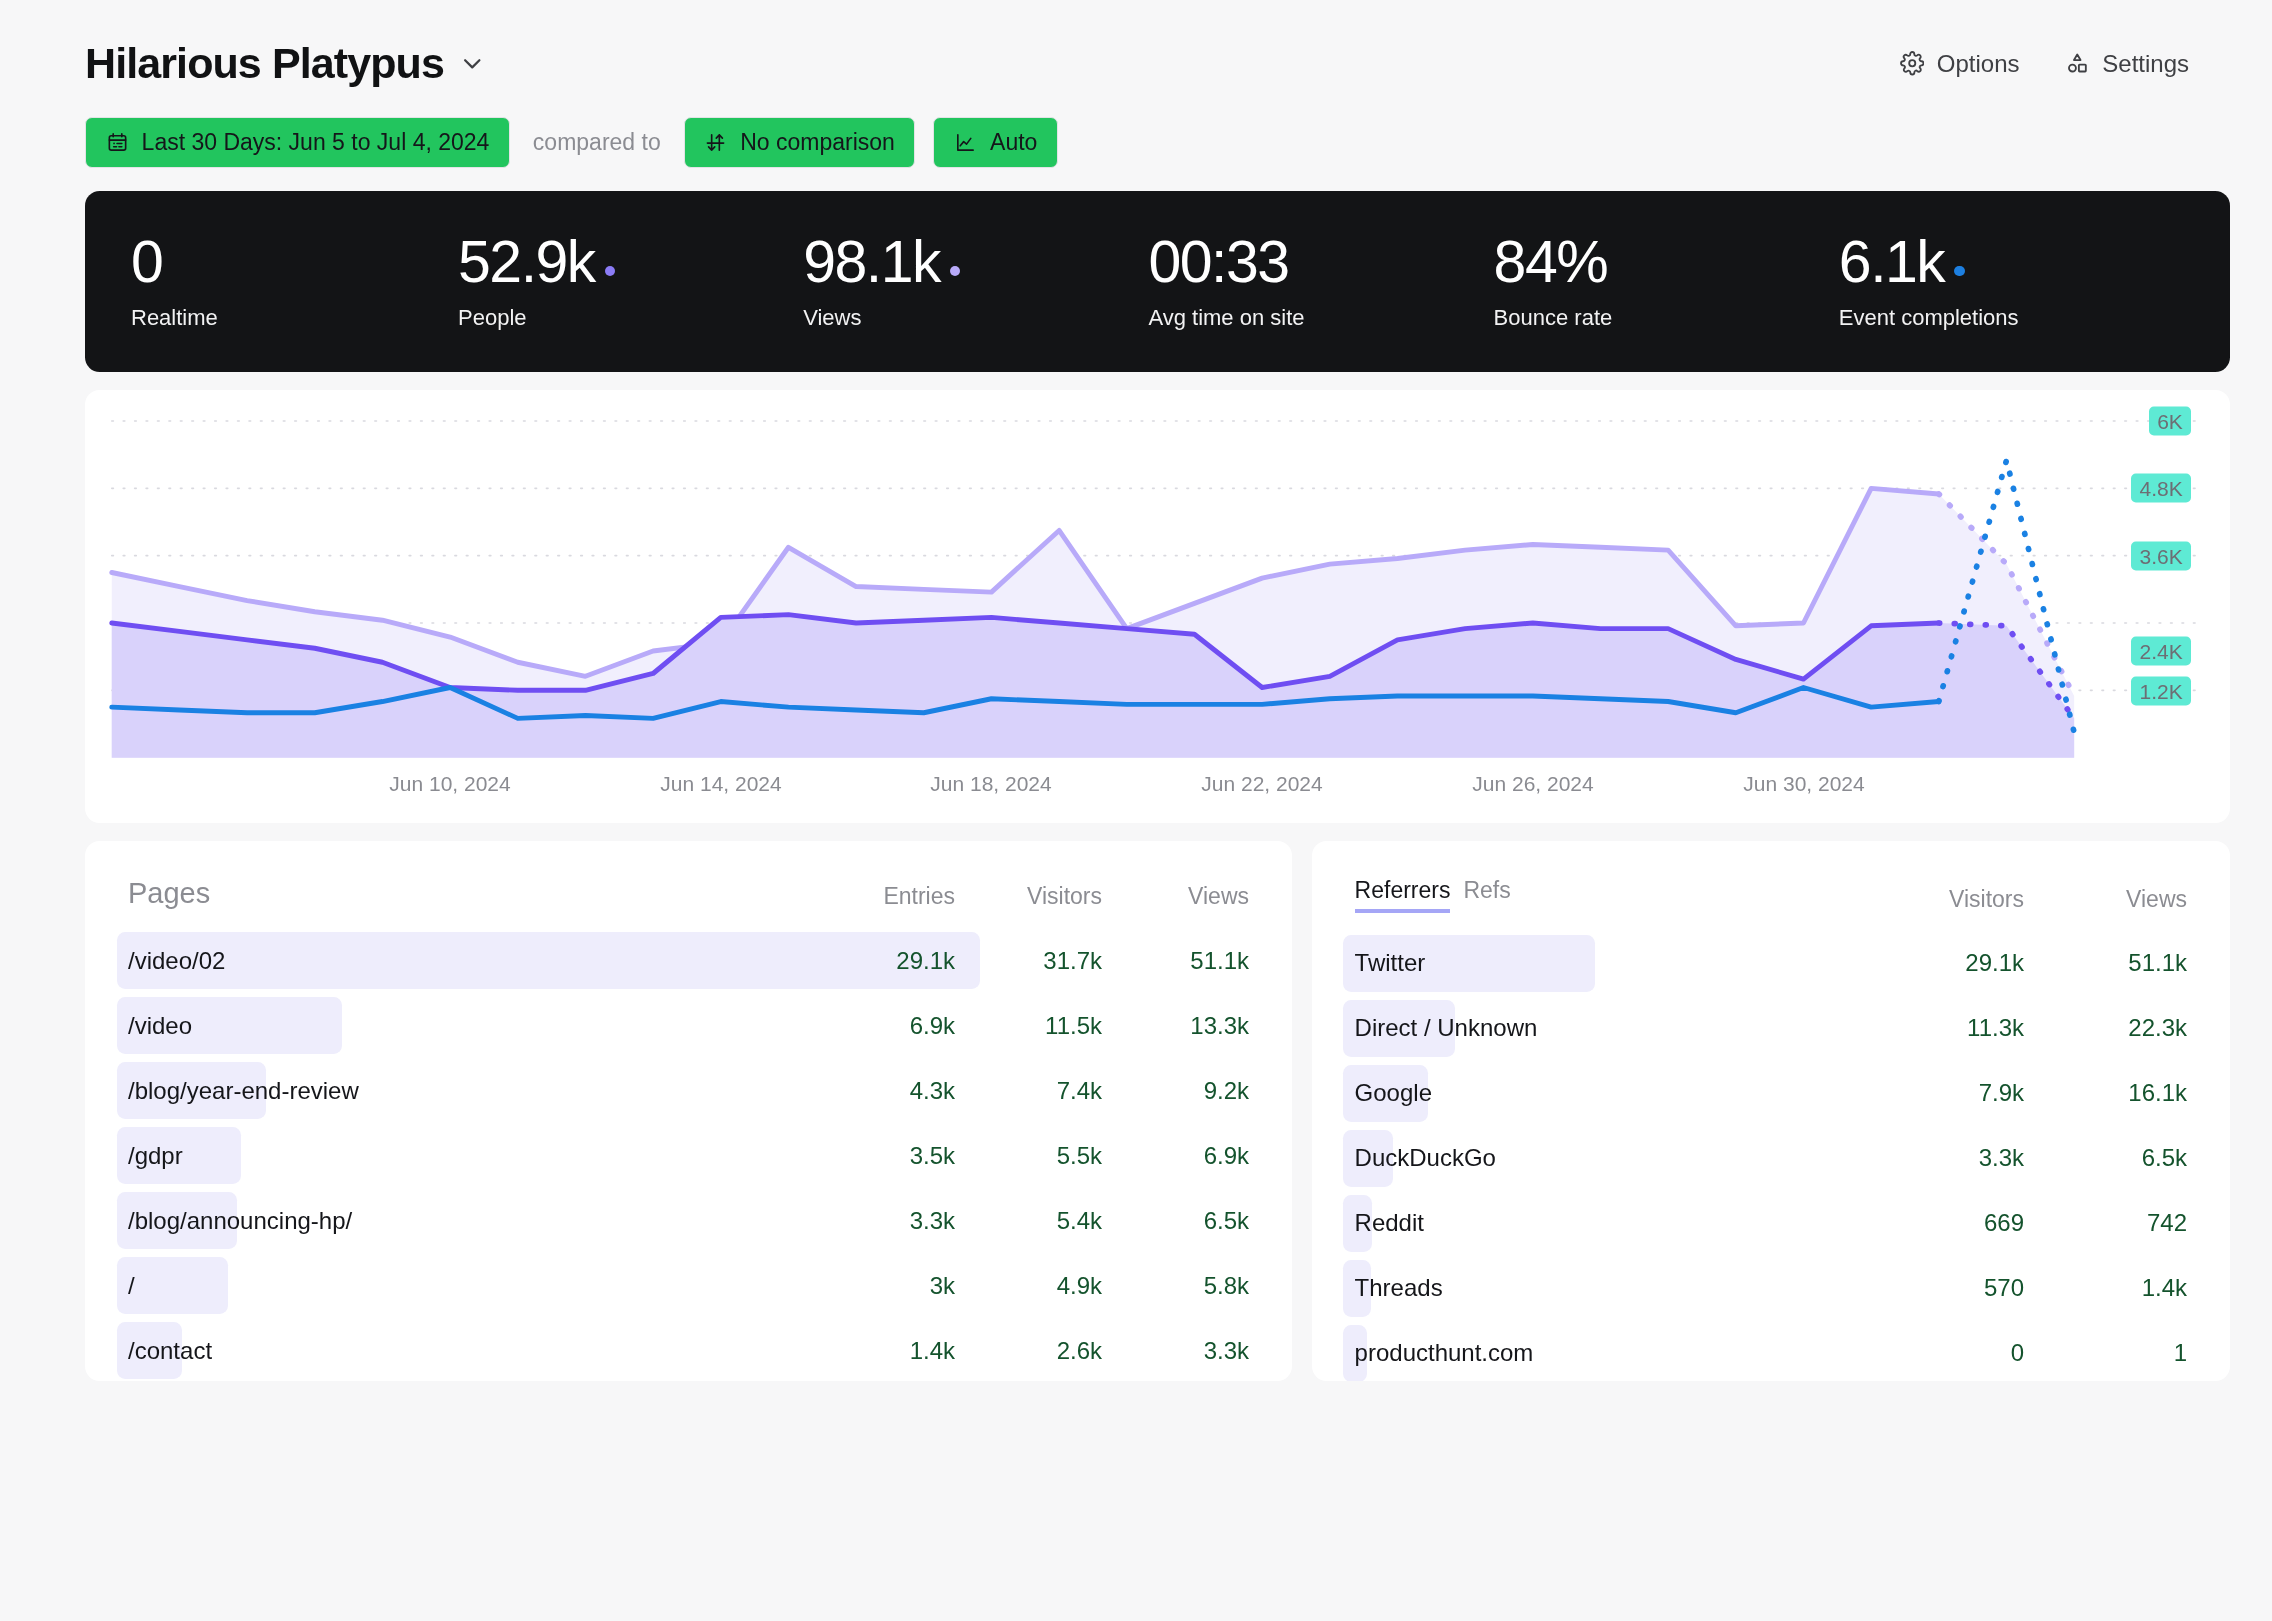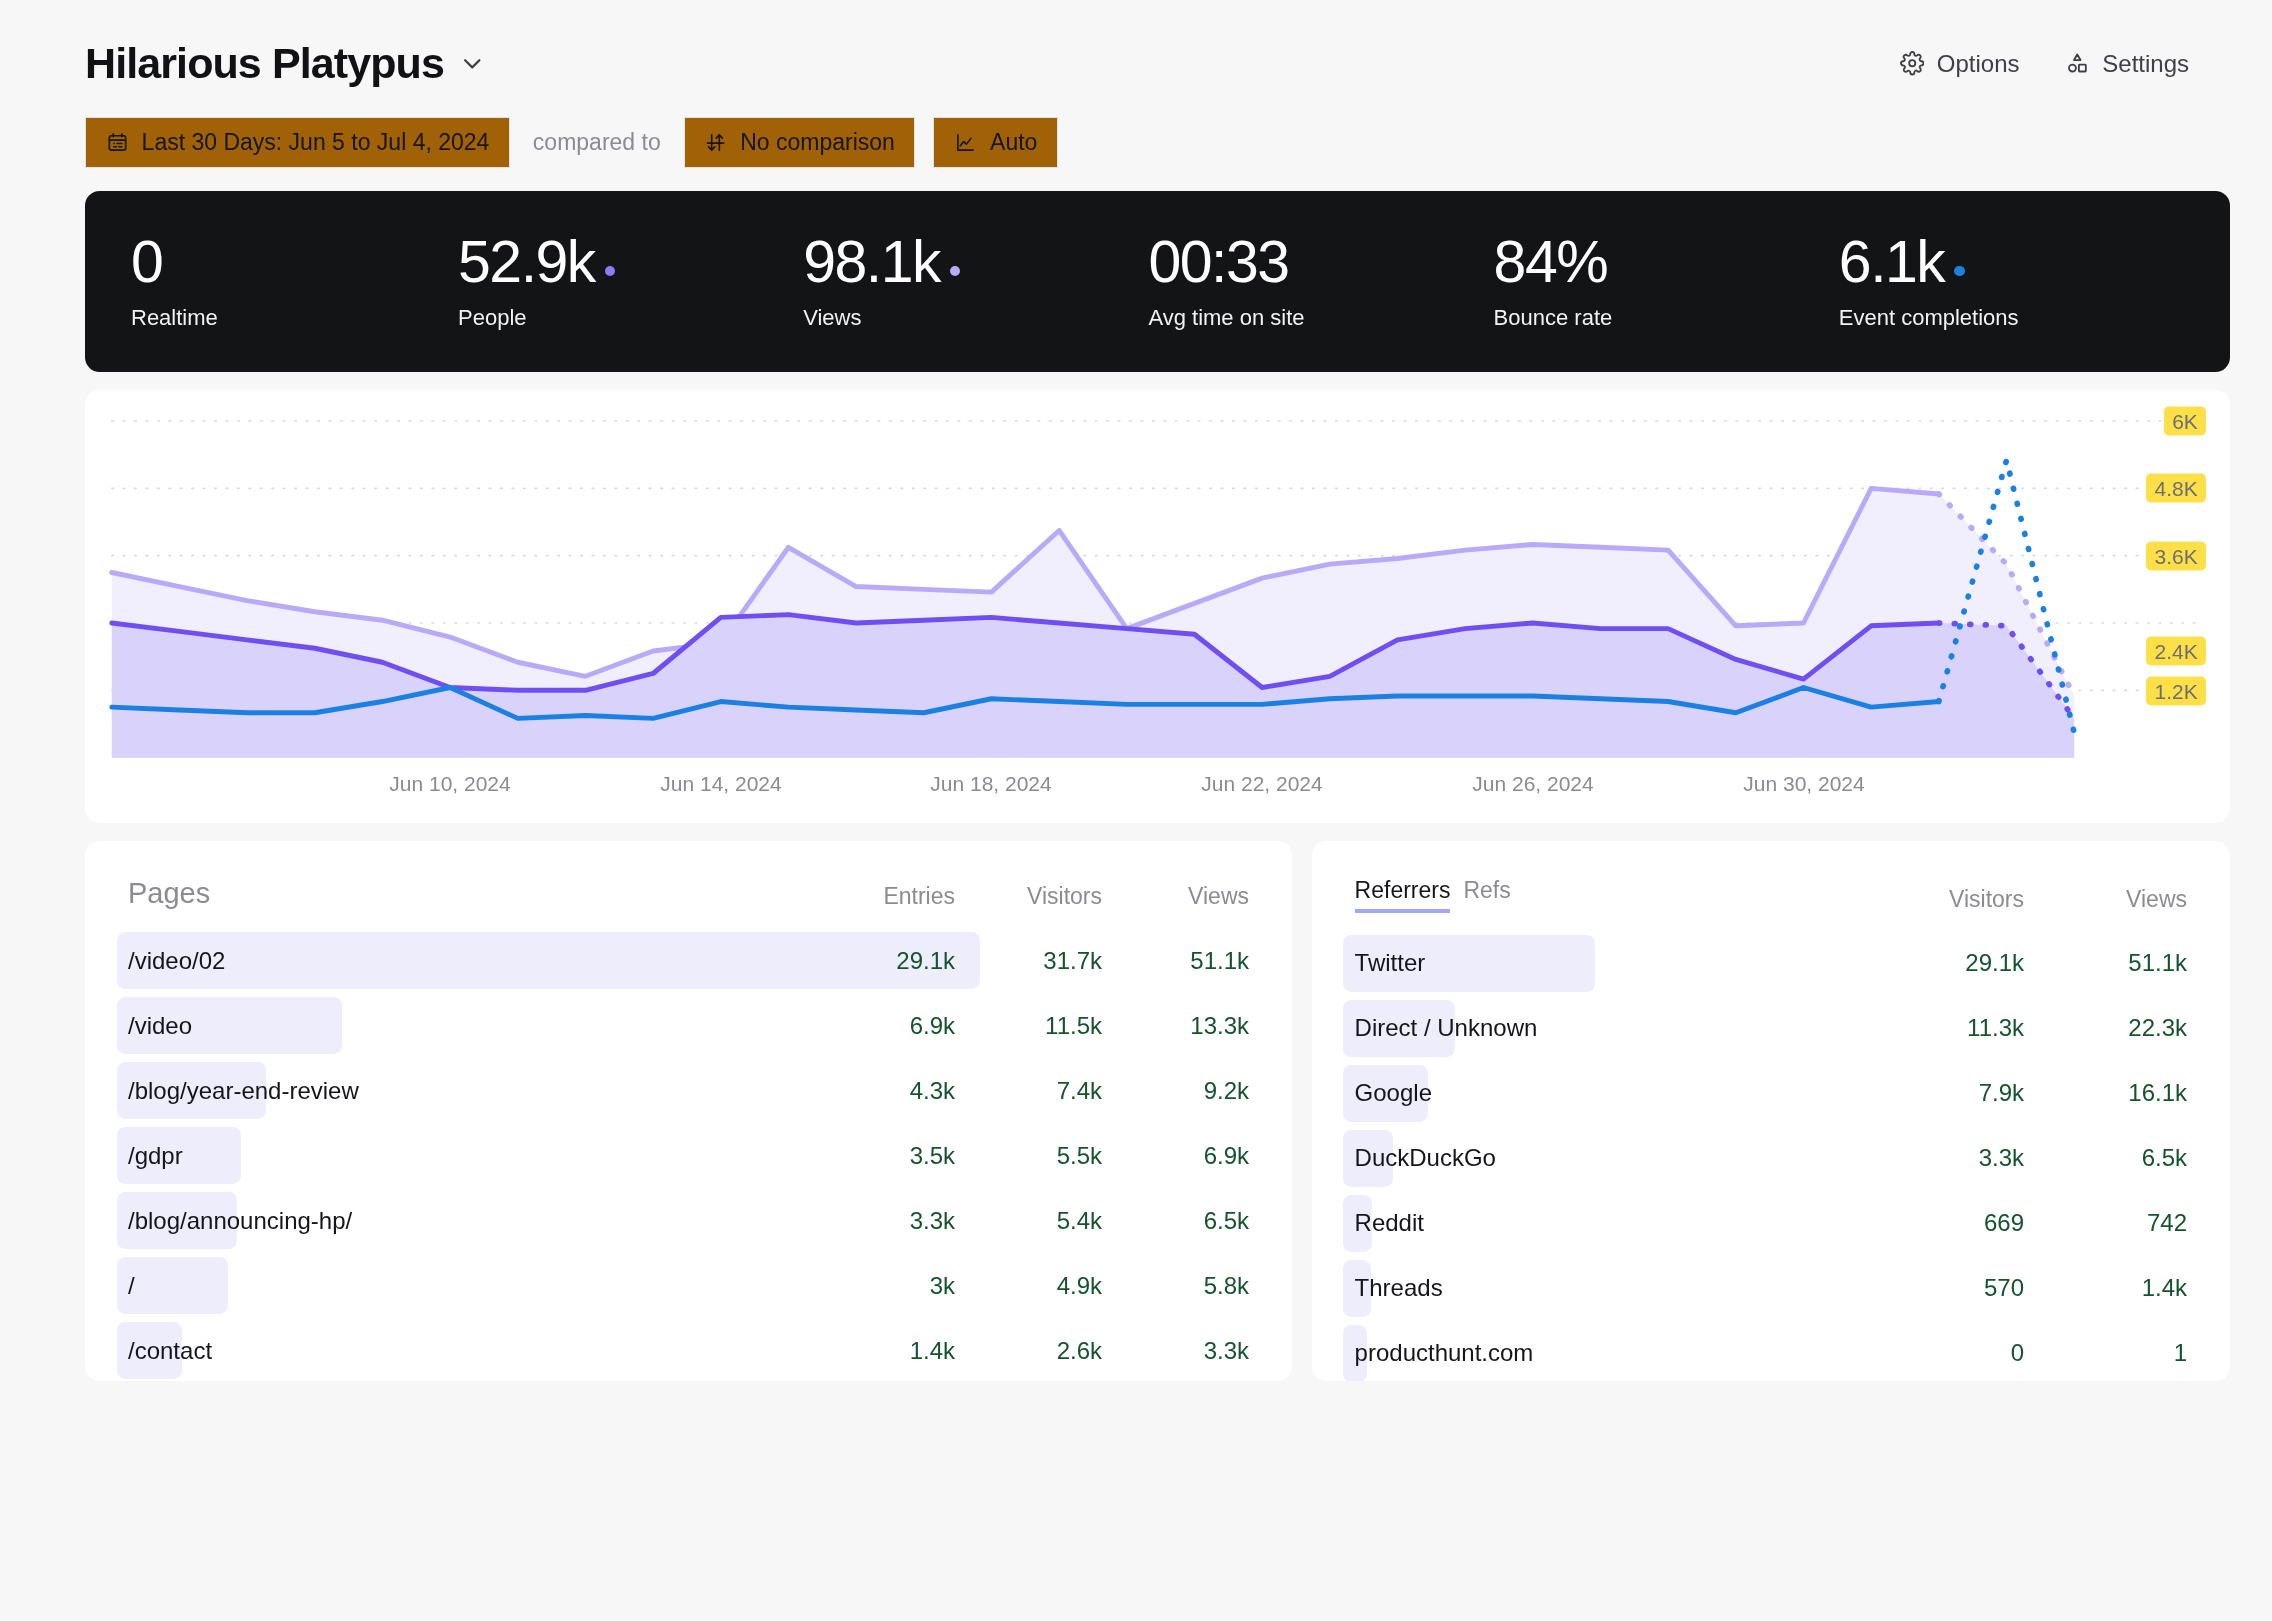--- a/index.html
+++ b/index.html
@@ -32,22 +32,22 @@
   }
   .hdr-btn svg { display:block; }
 
   
   .datebar {
     display: flex; align-items: center; gap: 18px;
     padding: 21px 0 0 85px;
   }
   .pill {
     display: flex; align-items: center; gap: 13px;
-    border: 1.6px solid #e3e3e6; border-radius: 1px;
-    background: #a16207; height: 51px; padding: 0 19.6px;
+    border: 1.6px solid #e3e3e6; border-radius: 7px;
+    background: #22c55e; height: 51px; padding: 0 19.6px;
     font-size: 23px; color: #15161a; cursor: pointer; font-family: inherit;
     white-space: nowrap;
   }
   .pill svg { display:block; flex: none; }
   .compared-to { font-size: 23px; color: #8b8c92; padding: 0 4.9px; }
 
   
   .stats {
     margin: 23px 43px 0 85px;
     background: #131416; border-radius: 14.7px;
@@ -72,22 +72,22 @@
 
   
   .chart-card {
     margin: 18px 43px 0 85px; height: 433px;
     position: relative; overflow: hidden;
   }
   .chart-inner { position: absolute; inset: 0; }
   .chart-svg { position: absolute; left: 0; top: 0; }
   .ylabels { position: absolute; right: 23px; top: 0; height: 100%; }
   .ylab {
-    position: absolute; right: 1px; transform: translateY(-50%);
-    font-size: 21px; color: #6d6e74; background: #fde047;
+    position: absolute; right: 16px; transform: translateY(-50%);
+    font-size: 21px; color: #6d6e74; background: #5eead4;
     padding: 2.5px 8.2px; border-radius: 4.9px; white-space: nowrap;
   }
   .xlabels {
     position: absolute; left: 0; bottom: 18px; width: 100%; height: 33px;
   }
   .xlab {
     position: absolute; transform: translateX(-50%);
     font-size: 21px; color: #8a8b91; white-space: nowrap;
   }
 

